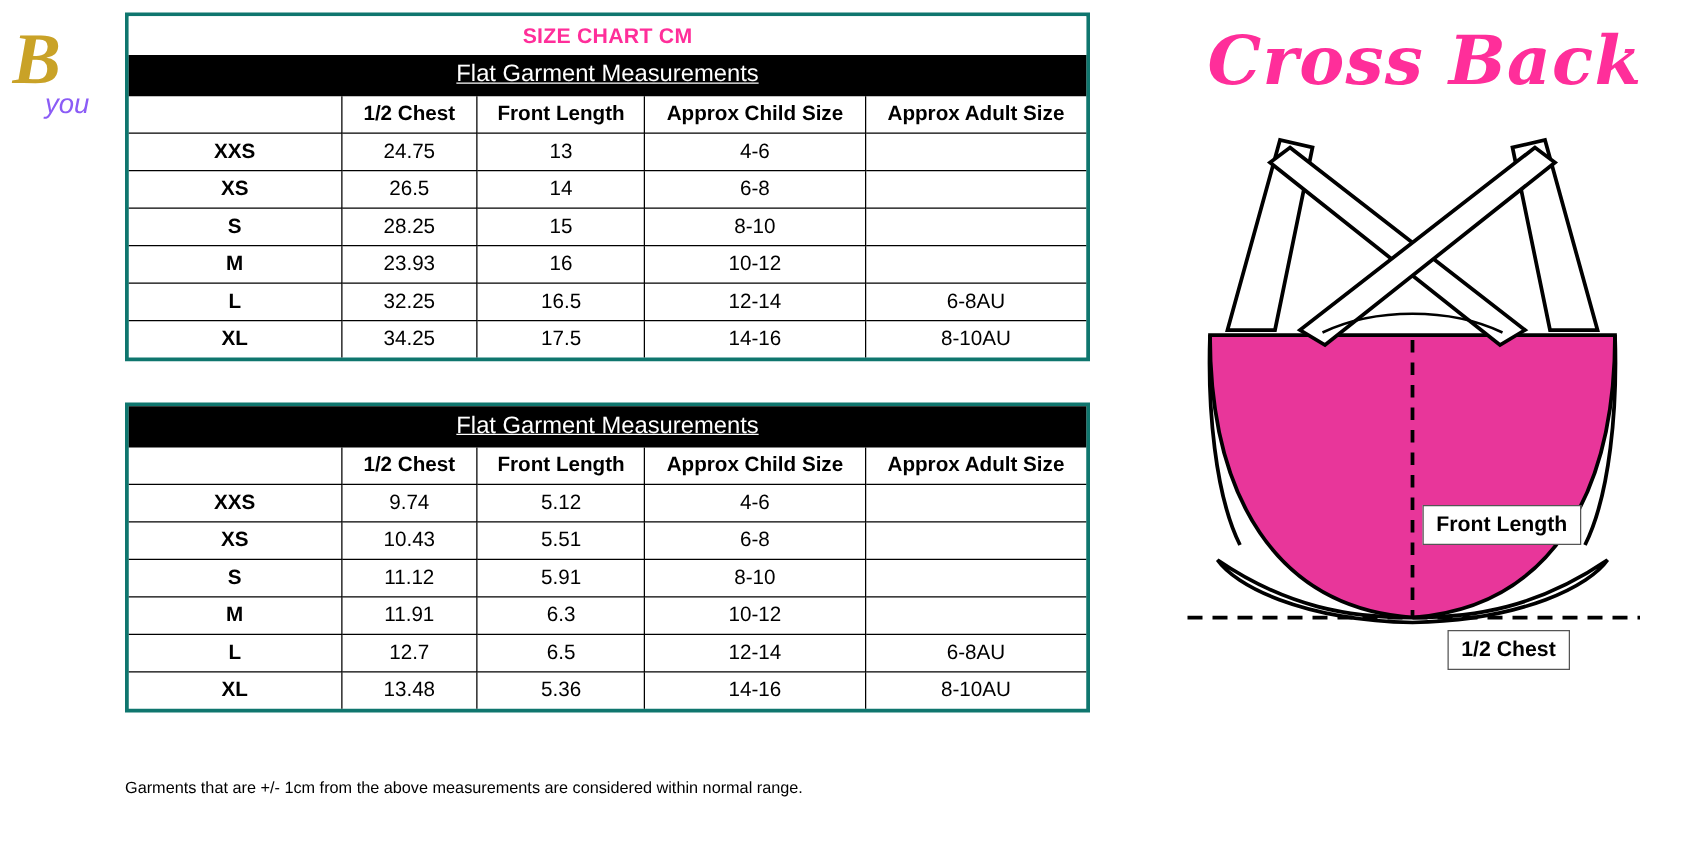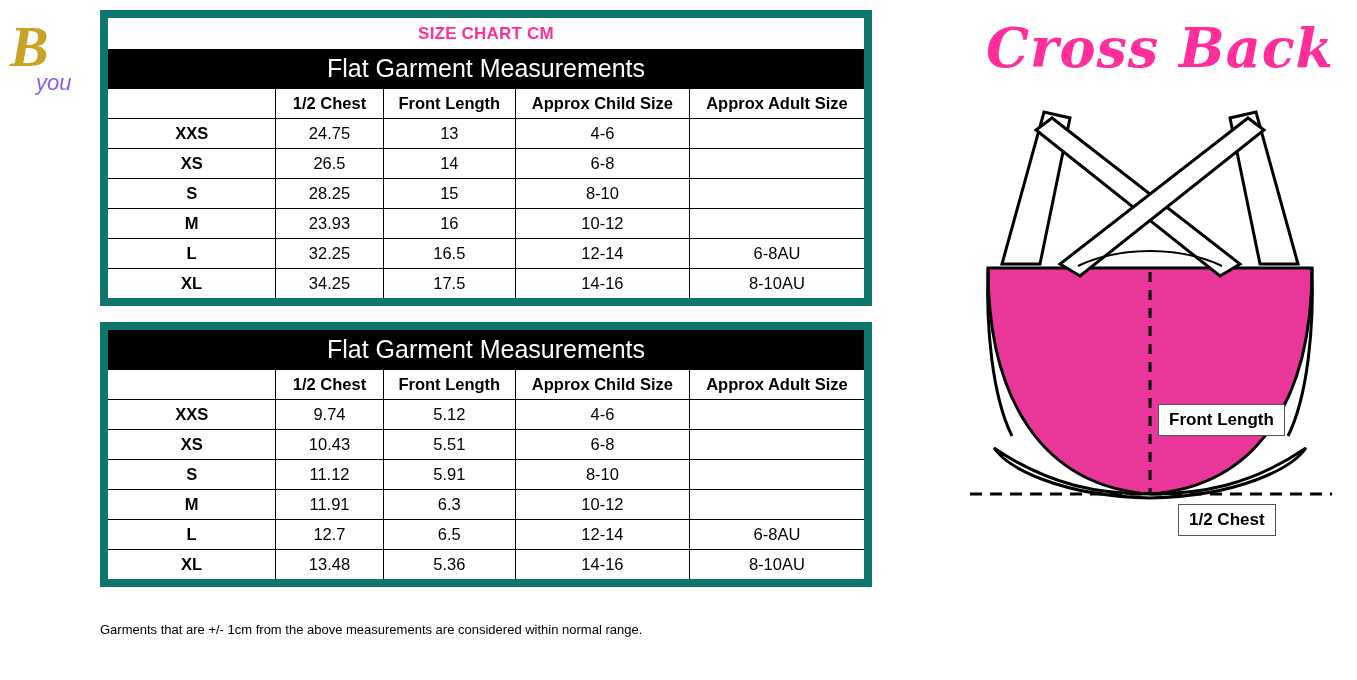--- a/index.html
+++ b/index.html
@@ -40,42 +40,43 @@
     color: #8b5cf6;
     margin-left: 26px;
     margin-top: -6px;
   }
 
   
   .chart {
     position: absolute;
     left: 100px;
     width: 772px;
-    border: 8px solid #0f766e;
+    border: 3px solid #0f766e;
     box-sizing: border-box;
     background: #fff;
   }
   #chart-cm { top: 10px; }
   #chart-in { top: 322px; }
 
   .chart-title {
     text-align: center;
     color: #ff2e9a;
     font-weight: bold;
     font-size: 17px;
     padding: 6px 0 5px 0;
     background: #fff;
     letter-spacing: .2px;
   }
   .chart-subtitle {
     background: #000;
     color: #fff;
     text-align: center;
-    font-size: 25px;
+    font-size: 19px;
     padding: 5px 0 6px 0;
+    text-decoration: underline;
   }
   table {
     border-collapse: collapse;
     width: 100%;
     table-layout: fixed;
   }
   th, td {
     border: 1px solid #000;
     text-align: center;
     font-size: 16.5px;
@@ -110,21 +111,21 @@
     left: 100px;
     top: 622px;
     width: 700px;
     font-size: 13px;
   }
   .footnotes div { margin-bottom: 12px; }
 
   
   .right-panel {
     position: absolute;
-    left: 900px;
+    left: 880px;
     top: 0;
     width: 457px;
     height: 545px;
   }
   .cross-back-title {
     position: absolute;
     left: 86px;
     top: 16px;
     font-family: "DejaVu Serif", serif;
     font-style: italic;

